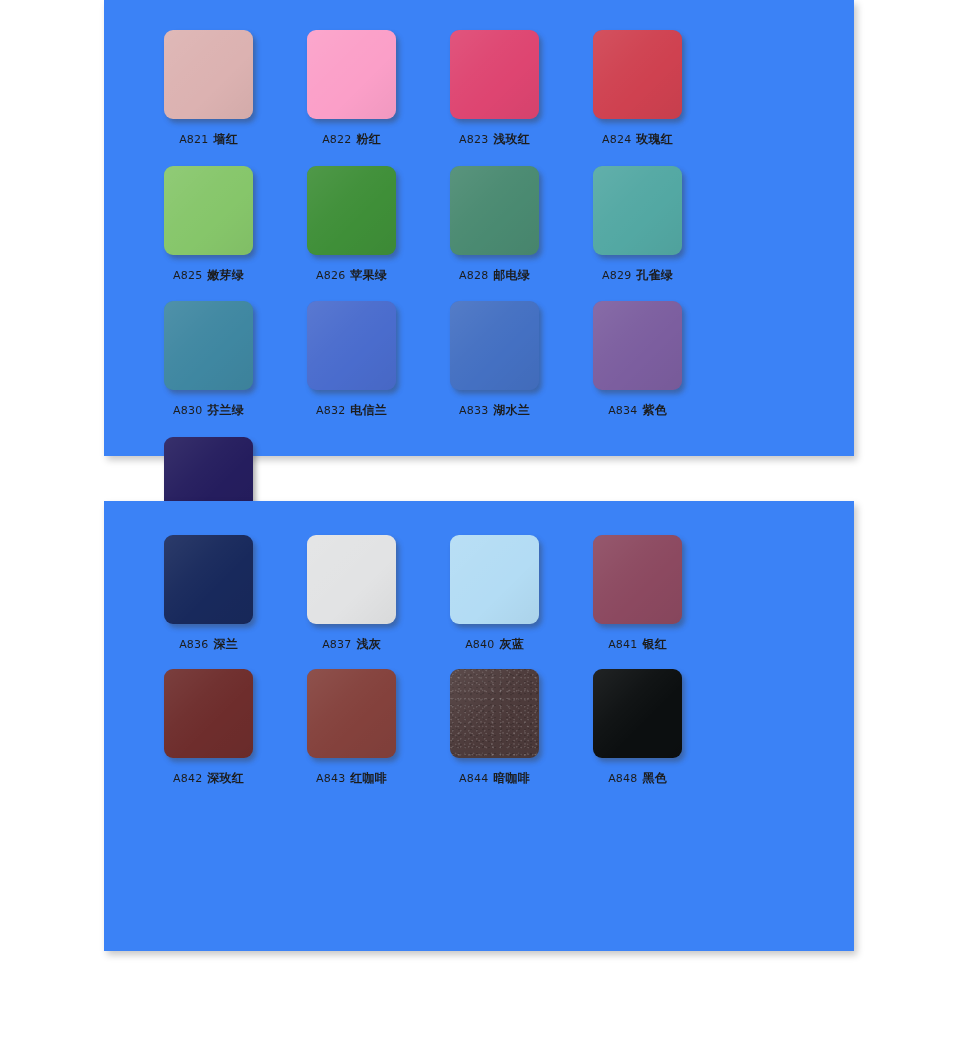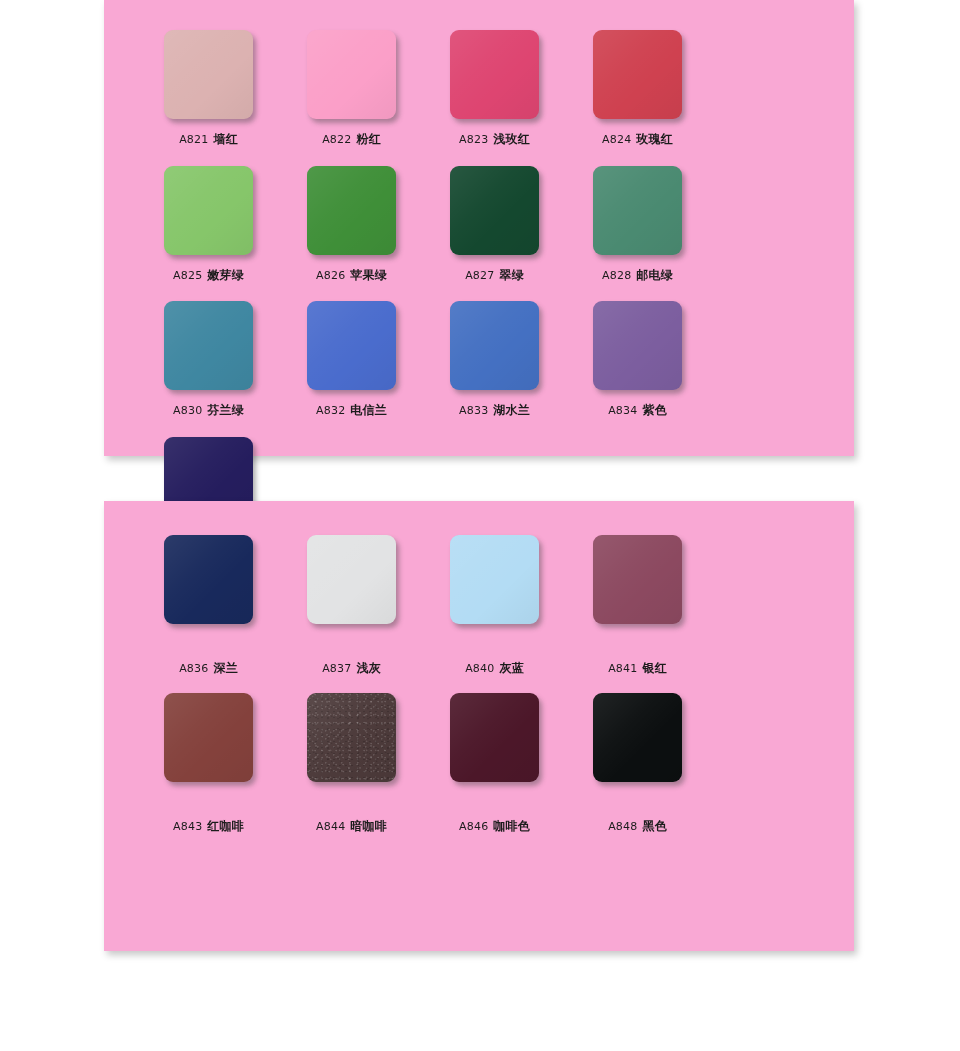--- a/index.html
+++ b/index.html
@@ -11,21 +11,21 @@
     width: 960px;
     height: 1051px;
     font-family: "DejaVu Sans", "Liberation Sans", sans-serif;
     overflow: hidden;
     position: relative;
   }
 
   
   .panel {
     position: absolute;
-    background: #f9a8d4;
+    background: #3b82f6;
     box-sizing: border-box;
   }
   #panel-1 {
     left: 104px;
     top: 0px;
     width: 750px;
     height: 456px;
     box-shadow: 3px 4px 7px rgba(0,0,0,0.22);
   }
   #panel-2 {
@@ -56,21 +56,21 @@
   }
 
   .swatch-cell {
     width: 143px;
     box-sizing: border-box;
     display: flex;
     flex-direction: column;
     align-items: center;
   }
   #panel-1 .swatch-cell { margin-bottom: 20px; }
-  #panel-2 .swatch-cell { margin-bottom: 18px; gap: 24px; }
+  #panel-2 .swatch-cell { margin-bottom: 18px; }
 
   .chip {
     width: 89px;
     height: 89px;
     border-radius: 9px;
     box-shadow: 3px 4px 5px rgba(60,60,60,0.40);
     position: relative;
     overflow: hidden;
   }
   
@@ -144,28 +144,28 @@
       </div>
       <div class="swatch-cell">
         <div class="chip" title="嫩芽绿" style="background: rgb(134, 198, 106);"></div>
         <div class="chip-label"><span class="code">A825</span><span class="cname">嫩芽绿</span></div>
       </div>
       <div class="swatch-cell">
         <div class="chip" title="苹果绿" style="background: rgb(63, 143, 56);"></div>
         <div class="chip-label"><span class="code">A826</span><span class="cname">苹果绿</span></div>
       </div>
       <div class="swatch-cell">
-        <div class="chip" title="翠绿" style="background: rgb(20, 72, 47);"></div>
-        <div class="chip-label"><span class="code">A827</span><span class="cname">翠绿</span></div>
-      </div>
-      <div class="swatch-cell">
         <div class="chip" title="邮电绿" style="background: rgb(74, 138, 113);"></div>
         <div class="chip-label"><span class="code">A828</span><span class="cname">邮电绿</span></div>
       </div>
       <div class="swatch-cell">
+        <div class="chip" title="孔雀绿" style="background: rgb(83, 168, 163);"></div>
+        <div class="chip-label"><span class="code">A829</span><span class="cname">孔雀绿</span></div>
+      </div>
+      <div class="swatch-cell">
         <div class="chip" title="芬兰绿" style="background: rgb(63, 135, 161);"></div>
         <div class="chip-label"><span class="code">A830</span><span class="cname">芬兰绿</span></div>
       </div>
       <div class="swatch-cell">
         <div class="chip" title="电信兰" style="background: rgb(74, 108, 205);"></div>
         <div class="chip-label"><span class="code">A832</span><span class="cname">电信兰</span></div>
       </div>
       <div class="swatch-cell">
         <div class="chip" title="湖水兰" style="background: rgb(68, 112, 194);"></div>
         <div class="chip-label"><span class="code">A833</span><span class="cname">湖水兰</span></div>
@@ -193,29 +193,29 @@
       </div>
       <div class="swatch-cell">
         <div class="chip" title="灰蓝" style="background: rgb(179, 220, 244);"></div>
         <div class="chip-label"><span class="code">A840</span><span class="cname">灰蓝</span></div>
       </div>
       <div class="swatch-cell">
         <div class="chip" title="银红" style="background: rgb(140, 73, 96);"></div>
         <div class="chip-label"><span class="code">A841</span><span class="cname">银红</span></div>
       </div>
       <div class="swatch-cell">
+        <div class="chip" title="深玫红" style="background: rgb(110, 45, 44);"></div>
+        <div class="chip-label"><span class="code">A842</span><span class="cname">深玫红</span></div>
+      </div>
+      <div class="swatch-cell">
         <div class="chip" title="红咖啡" style="background: rgb(132, 65, 60);"></div>
         <div class="chip-label"><span class="code">A843</span><span class="cname">红咖啡</span></div>
       </div>
       <div class="swatch-cell">
         <div class="chip textured" title="暗咖啡" style="background: rgb(76, 58, 58);"></div>
         <div class="chip-label"><span class="code">A844</span><span class="cname">暗咖啡</span></div>
       </div>
       <div class="swatch-cell">
-        <div class="chip" title="咖啡色" style="background: rgb(76, 23, 41);"></div>
-        <div class="chip-label"><span class="code">A846</span><span class="cname">咖啡色</span></div>
-      </div>
-      <div class="swatch-cell">
         <div class="chip" title="黑色" style="background: rgb(12, 15, 16);"></div>
         <div class="chip-label"><span class="code">A848</span><span class="cname">黑色</span></div>
       </div>
     </div>
 </div>
 
 </body></html>

